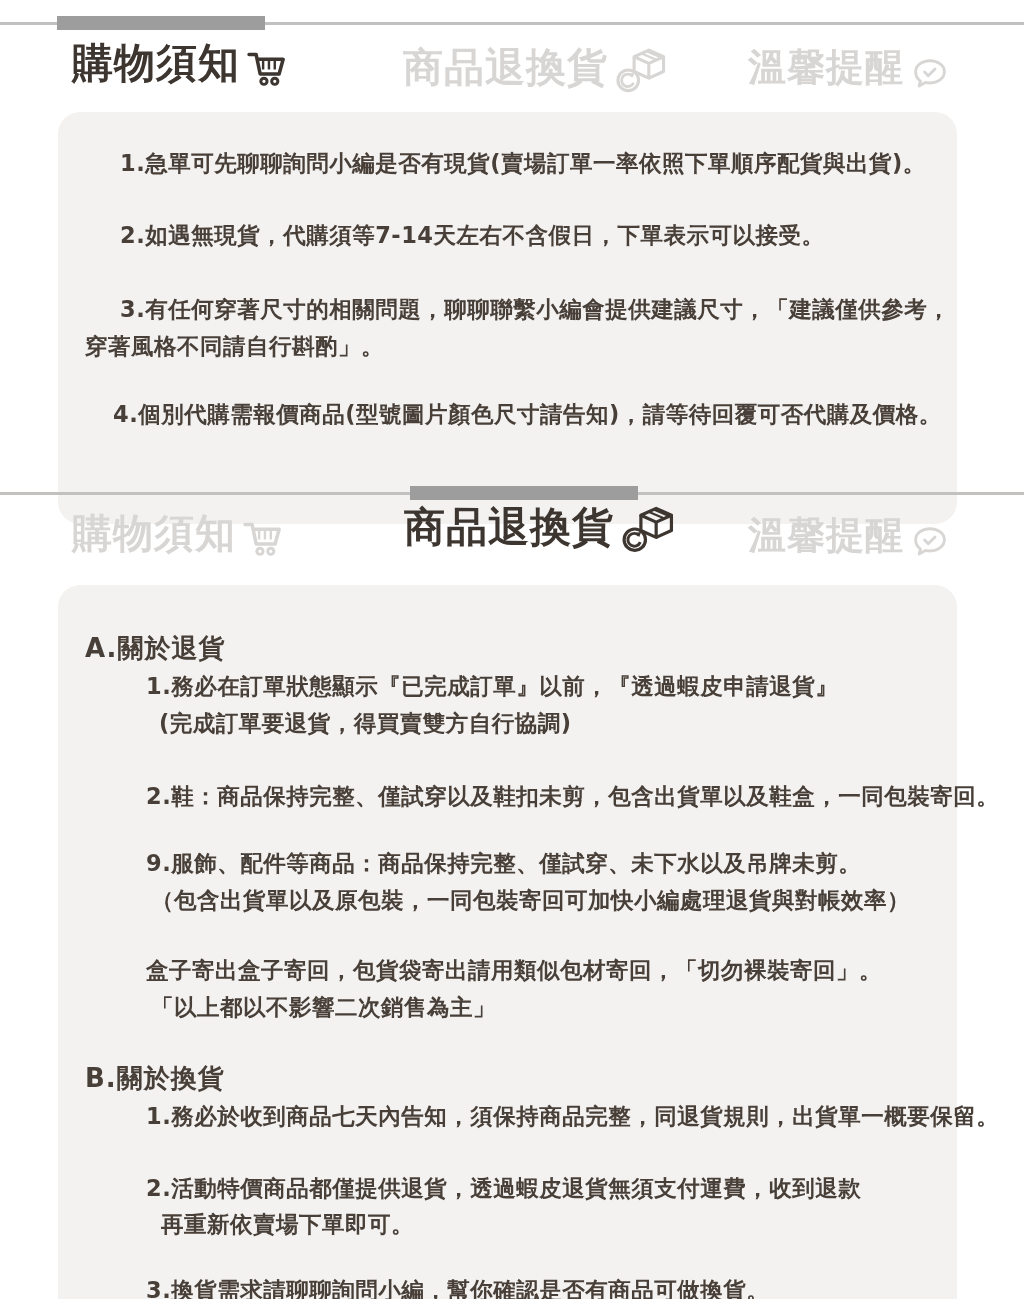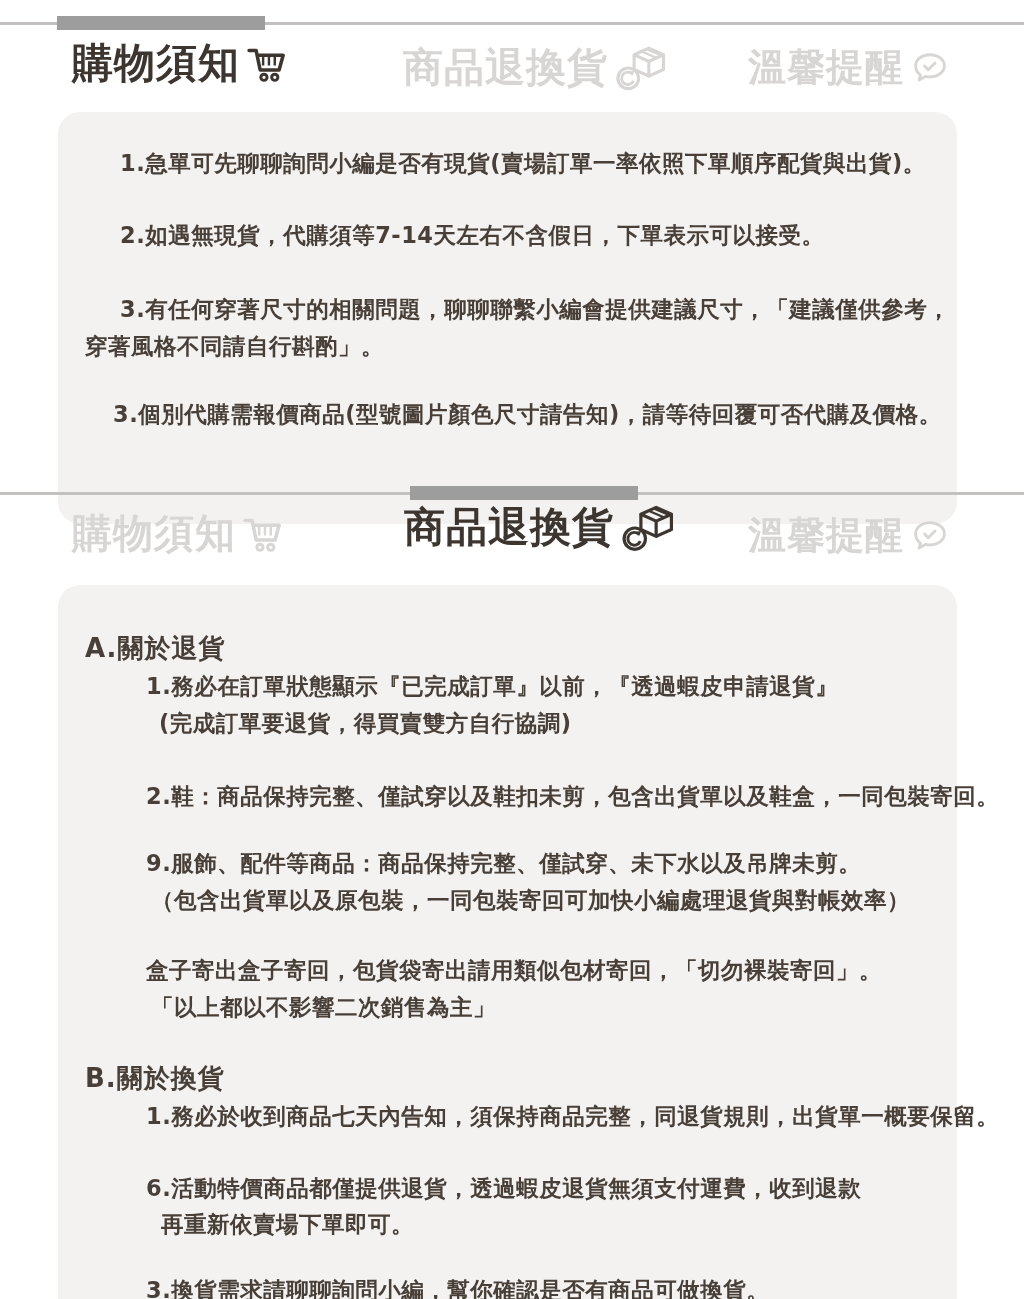--- a/index.html
+++ b/index.html
@@ -20,21 +20,21 @@
     font-weight:700;
   }
   .hr{position:absolute;left:0;width:1024px;height:3px;background:var(--rule);}
   .hr1{top:22px;}
   .hr2{top:492px;}
   .ind{position:absolute;background:var(--bar);}
   .ind1{left:57px;top:16px;width:208px;height:14px;}
   .ind2{left:410px;top:486px;width:228px;height:14px;}
 
   .tab{
-    position:absolute;display:flex;align-items:center;
+    position:absolute;display:flex;align-items:flex-end;
     letter-spacing:1px;white-space:nowrap;cursor:default;
   }
   .tab .icn{display:inline-flex;align-items:center;}
   .tab svg{display:block;}
   .t1a{left:72px;top:36px;font-size:41px;color:var(--dark);gap:5px;}
   .t2a{left:403px;top:40px;font-size:40px;color:var(--gray);gap:4px;}
   .t3a{left:748px;top:42px;font-size:38px;color:var(--gray);gap:7px;}
   .t1b{left:72px;top:506px;font-size:40px;color:var(--gray);gap:5px;}
   .t2b{left:404px;top:500px;font-size:41px;color:var(--dark);gap:4px;}
   .t3b{left:748px;top:510px;font-size:38px;color:var(--gray);gap:7px;}
@@ -120,21 +120,21 @@
         <path d="M10 11.6l2.7 2.7 5-5" fill="none" stroke="currentColor" stroke-width="2.1" stroke-linecap="round" stroke-linejoin="round"></path>
       </svg>
     </span>
   </div>
 
   <section class="box box1">
     <p class="ln s1a">1.急單可先聊聊詢問小編是否有現貨(賣場訂單一率依照下單順序配貨與出貨)。</p>
     <p class="ln s1b">2.如遇無現貨，代購須等7-14天左右不含假日，下單表示可以接受。</p>
     <p class="ln s1c">3.有任何穿著尺寸的相關問題，聊聊聯繫小編會提供建議尺寸，「建議僅供參考，</p>
     <p class="ln s1d">穿著風格不同請自行斟酌」。</p>
-    <p class="ln s1e">3.個別代購需報價商品(型號圖片顏色尺寸請告知)，請等待回覆可否代購及價格。</p>
+    <p class="ln s1e">4.個別代購需報價商品(型號圖片顏色尺寸請告知)，請等待回覆可否代購及價格。</p>
   </section>
 
   <div class="hr hr2"></div>
   <div class="ind ind2"></div>
 
   <div class="tab t1b">
     <span>購物須知</span>
     <span class="icn">
       <svg viewBox="0 0 34 34" width="46" height="46">
         <path d="M3 7h5.2l3 14.4h14l3-10.8H9.4" fill="none" stroke="currentColor" stroke-width="2.6" stroke-linejoin="round" stroke-linecap="round"></path>
@@ -177,18 +177,18 @@
     <p class="ln a0">1.務必在訂單狀態顯示『已完成訂單』以前，『透過蝦皮申請退貨』</p>
     <p class="ln a1">(完成訂單要退貨，得買賣雙方自行協調)</p>
     <p class="ln a2">2.鞋：商品保持完整、僅試穿以及鞋扣未剪，包含出貨單以及鞋盒，一同包裝寄回。</p>
     <p class="ln a3">9.服飾、配件等商品：商品保持完整、僅試穿、未下水以及吊牌未剪。</p>
     <p class="ln a4">（包含出貨單以及原包裝，一同包裝寄回可加快小編處理退貨與對帳效率）</p>
     <p class="ln a6">「以上都以不影響二次銷售為主」</p>
     <p class="ln a5">盒子寄出盒子寄回，包貨袋寄出請用類似包材寄回，「切勿裸裝寄回」。</p>
 
     <p class="ln ttl tb">B.關於換貨</p>
     <p class="ln b0">1.務必於收到商品七天內告知，須保持商品完整，同退貨規則，出貨單一概要保留。</p>
-    <p class="ln b1">6.活動特價商品都僅提供退貨，透過蝦皮退貨無須支付運費，收到退款</p>
+    <p class="ln b1">2.活動特價商品都僅提供退貨，透過蝦皮退貨無須支付運費，收到退款</p>
     <p class="ln b2">再重新依賣場下單即可。</p>
     <p class="ln b3">3.換貨需求請聊聊詢問小編，幫你確認是否有商品可做換貨。</p>
   </section>
 
 </div>
 
 </body></html>

